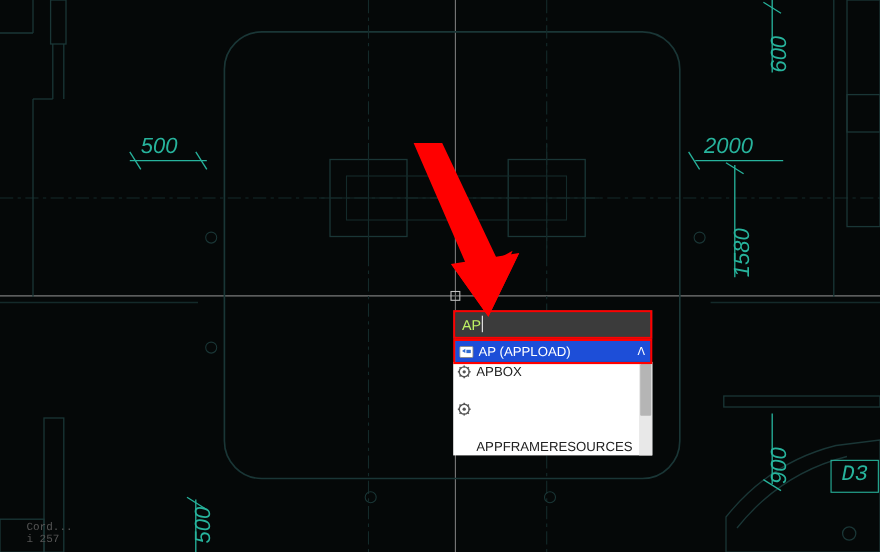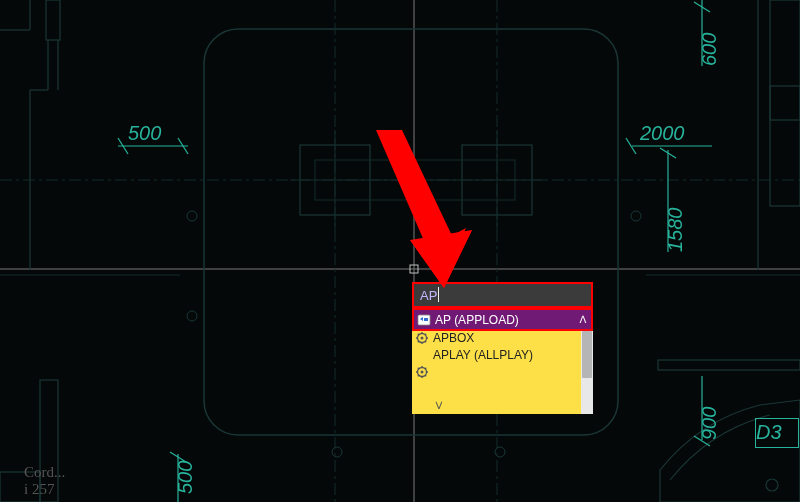--- a/index.html
+++ b/index.html
@@ -22,25 +22,26 @@
     color: #27b39c;
     font-family: Arial, sans-serif;
     font-style: italic;
     font-size: 20px;
     font-weight: 500;
     pointer-events: none;
   }
   .slot {
     position: absolute;
     color: #27b39c;
-    font-family: Liberation Sans, sans-serif;
+    font-family: Liberation Mono, monospace;
     font-style: italic;
     font-size: 20px;
     font-weight: 500;
     pointer-events: none;
+    text-align: center;
     border: 1px solid #27b39c;
     line-height: 26px;
   }
   .vert {
     transform: rotate(-90deg);
     transform-origin: left top;
   }
   
   #cmd-wrap {
     position: absolute;
@@ -56,21 +57,21 @@
     background: #3b3b3b;
     height: 22px;
     display: flex;
     align-items: center;
     position: relative;
   }
   #cmd-input {
     background: #3b3b3b;
     border: none;
     outline: none;
-    color: #c4b5fd;
+    color: #bef264;
     font-family: "Consolas", "Segoe UI", Arial, sans-serif;
     font-size: 13px;
     padding: 0 6px;
     width: 100%;
     height: 100%;
   }
   #caret {
     position: absolute;
     left: 24px;
     top: 3px;
@@ -86,37 +87,37 @@
     border: 2px solid #ff0000;
     background: #dcdcdc;
     z-index: 20;
     box-sizing: border-box;
   }
   #suggest-list {
     position: absolute;
     left: 412px;
     top: 329px;
     width: 181px;
-    background: #fde047;
+    background: #ffffff;
     z-index: 19;
     box-sizing: border-box;
     font-size: 12px;
     color: #222;
   }
   .sugg-row {
     display: flex;
     align-items: center;
     height: 17px;
     padding: 0 2px 0 3px;
   }
   .sugg-row.first {
     height: 19px;
   }
   .sugg-row.highlight {
-    background: #701a75;
+    background: #1d4ed8;
     color: #ffffff;
   }
   .sugg-icon {
     width: 14px;
     height: 14px;
     margin-right: 4px;
     display: inline-flex;
     align-items: center;
     justify-content: center;
     flex-shrink: 0;
@@ -155,23 +156,23 @@
   #arrow {
     position: absolute;
     left: 370px;
     top: 130px;
     z-index: 30;
     pointer-events: none;
   }
   .coord-badge {
     position:absolute;
     left:24px; bottom:5px;
-    font-size:15px;
+    font-size:10px;
     color:#555;
-    font-family: Liberation Serif, serif;
+    font-family: Liberation Mono, monospace;
     line-height:1.1;
   }
 </style>
 </head>
 <body>
 
 <svg id="canvas" viewBox="0 0 800 502">
   <rect x="0" y="0" width="800" height="502" fill="#050808"></rect>
 
   <line x1="0" y1="269" x2="800" y2="269" stroke="#7a7a7a" stroke-width="1"></line>
@@ -311,21 +312,20 @@
             <line x1="8.8" y1="8.8" x2="10.2" y2="10.2"></line>
             <line x1="1.8" y1="10.2" x2="3.2" y2="8.8"></line>
             <line x1="8.8" y1="3.2" x2="10.2" y2="1.8"></line>
           </g>
         </svg>
     </span>
     <span class="sugg-label">APBOX</span>
   </div>
   <div class="sugg-row">
     <span class="sugg-icon"></span>
-    <span class="sugg-label">APLAY (ALLPLAY)</span>
   </div>
   <div class="sugg-row">
     <span class="sugg-icon">
       <svg width="12" height="12" viewBox="0 0 12 12">
           <circle cx="6" cy="6" r="4.5" fill="none" stroke="#555" stroke-width="1.3"></circle>
           <circle cx="6" cy="6" r="1.5" fill="#555"></circle>
           <g stroke="#555" stroke-width="1.3">
             <line x1="6" y1="0" x2="6" y2="2"></line>
             <line x1="6" y1="10" x2="6" y2="12"></line>
             <line x1="0" y1="6" x2="2" y2="6"></line>
@@ -336,18 +336,19 @@
             <line x1="8.8" y1="3.2" x2="10.2" y2="1.8"></line>
           </g>
         </svg>
     </span>
   </div>
   <div class="sugg-row">
     <span class="sugg-icon"></span>
   </div>
   <div class="sugg-row">
     <span class="sugg-icon"></span>
+    <span class="sugg-label">APPFRAMERESOURCES</span>
     <span class="sugg-chevron">ᐯ</span>
   </div>
   <div id="scrollbar">
     <div id="scroll-thumb"></div>
   </div>
 </div>
 
 </body></html>

